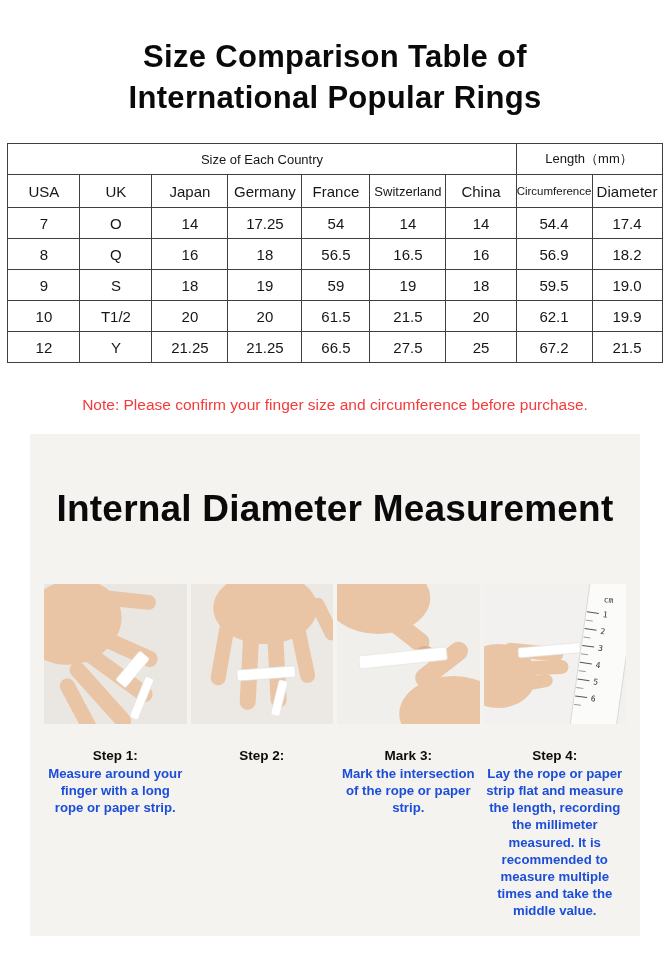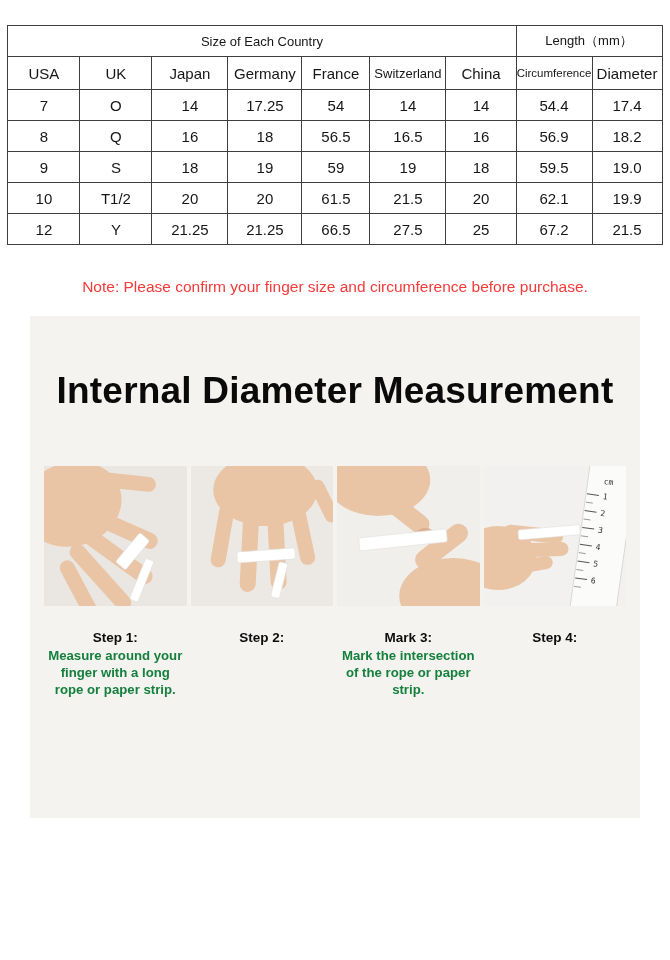--- a/index.html
+++ b/index.html
@@ -24,34 +24,38 @@
 
   
   .measure-section{margin:20px 30px 0;height:502px;background:var(--section-bg,#f4f3f0);padding:52px 14px 4px}
   h2{text-align:center;font-size:37px;line-height:46px;font-weight:600;color:#0a0a0a;letter-spacing:.2px}
   .tiles{display:grid;grid-template-columns:repeat(4,1fr);gap:4px;margin-top:52px}
   .measure-col{display:flex;flex-direction:column}
   figure.tile{width:100%}
   figure.tile svg{display:block;width:100%;height:140px}
   .caption{margin-top:24px;padding:0 2px}
   .step-label{font-weight:700;font-size:13.5px;text-align:center;margin-bottom:2px;color:#0d0d0d}
-  .step-text{font-size:13.2px;line-height:1.3;text-align:center;color:#15803d;font-weight:600}
+  .step-text{font-size:13.2px;line-height:1.3;text-align:center;color:#1d4ed8;font-weight:600}
 
   
   .skin{fill:var(--skin,#e9c5a6)}
   .skin-dark{fill:var(--skin-shadow,#ddaf8d)}
   .strip{fill:#ffffff;stroke:#e2e0dd;stroke-width:.6}
   .ruler-body{fill:#fbfbfa;stroke:#d9d9d6;stroke-width:1}
   .ruler-txt{font-size:8px;fill:#333;font-family:"DejaVu Sans Mono",monospace}
 </style>
 </head>
 <body>
 
 <div class="page">
 
+  <h1>
+    <span>Size Comparison Table of</span><br>
+    <span>International Popular Rings</span>
+  </h1>
 
   <table>
     <colgroup>
       <col style="width:72px">
         <col style="width:72px">
         <col style="width:76px">
         <col style="width:74px">
         <col style="width:68px">
         <col style="width:76px">
         <col style="width:70px">
@@ -228,19 +232,20 @@
             </g>
             <ellipse cx="18" cy="92" rx="38" ry="32" class="skin"></ellipse>
             <rect x="24" y="58" width="60" height="14" rx="7" class="skin" transform="rotate(6 24 58)"></rect>
             <rect x="22" y="78" width="66" height="14" rx="7" class="skin" transform="rotate(-2 22 78)"></rect>
             <rect x="20" y="98" width="52" height="13" rx="6.5" class="skin" transform="rotate(-10 20 98)"></rect>
             <rect x="38" y="64" width="62" height="10" rx="2" class="strip" transform="rotate(-5 38 69)"></rect>
           </svg>
         </figure>
         <div class="caption">
           <div class="step-label">Step 4:</div>
+          <div class="step-text">Lay the rope or paper strip flat and measure the length, recording the millimeter measured. It is recommended to measure multiple times and take the middle value.</div>
         </div>
       </div>
 
     </div>
   </div>
 
 </div>
 
 </body></html>

